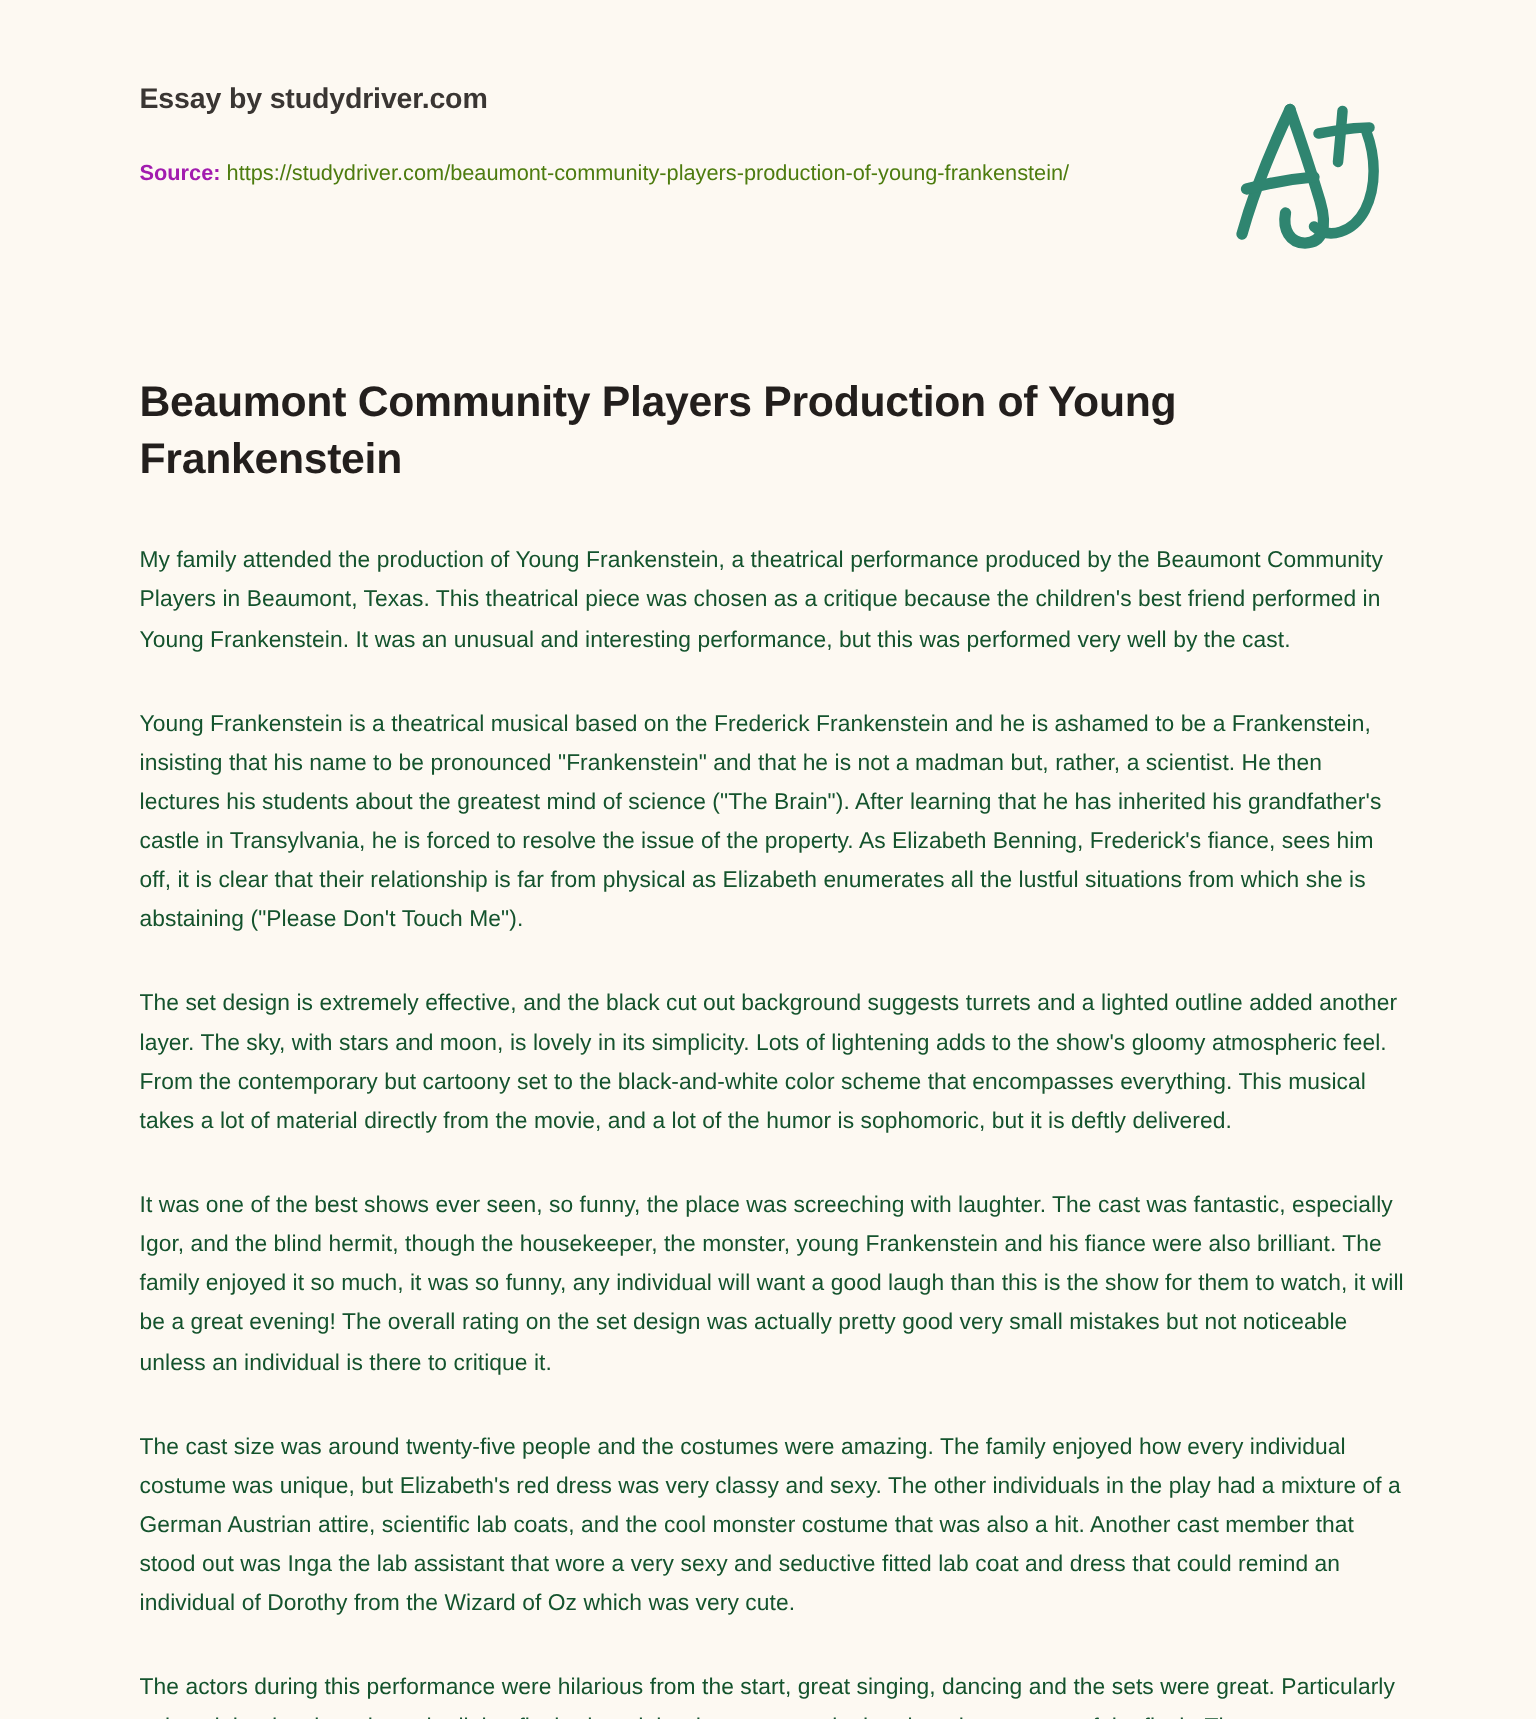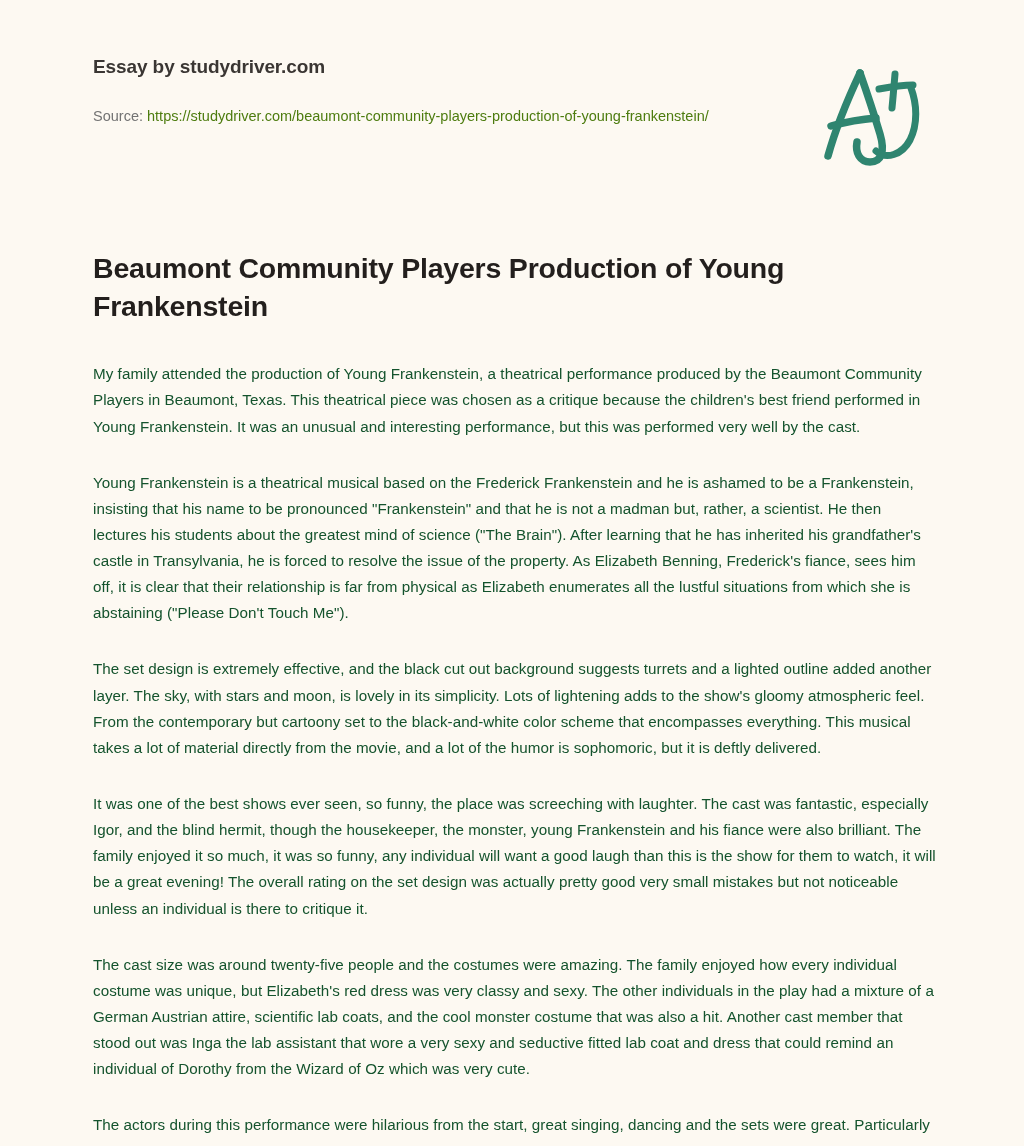--- a/index.html
+++ b/index.html
@@ -51,21 +51,22 @@
 
   .source-line {
     margin-top: 22px;
     font-size: 14.5px;
     line-height: 1.95;
     color: #8d8781;
     word-break: break-word;
   }
 
   .source-label {
-    color: #737373;
+    color: #a21caf;
+    font-weight: bold;
   }
 
   .source-url {
     color: #4d7c0f;
     text-decoration: none;
   }
 
   .logo-wrap {
     position: absolute;
     left: 812px;

